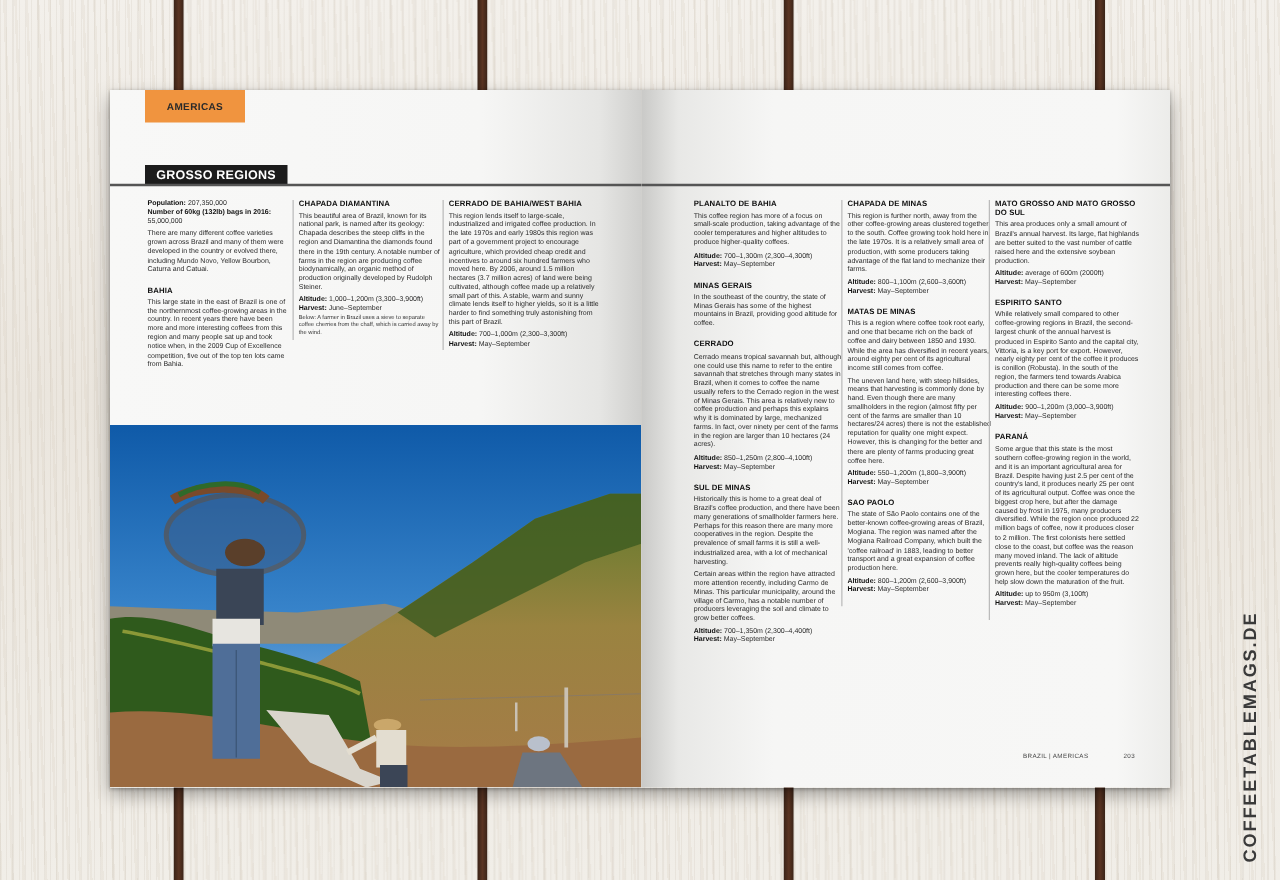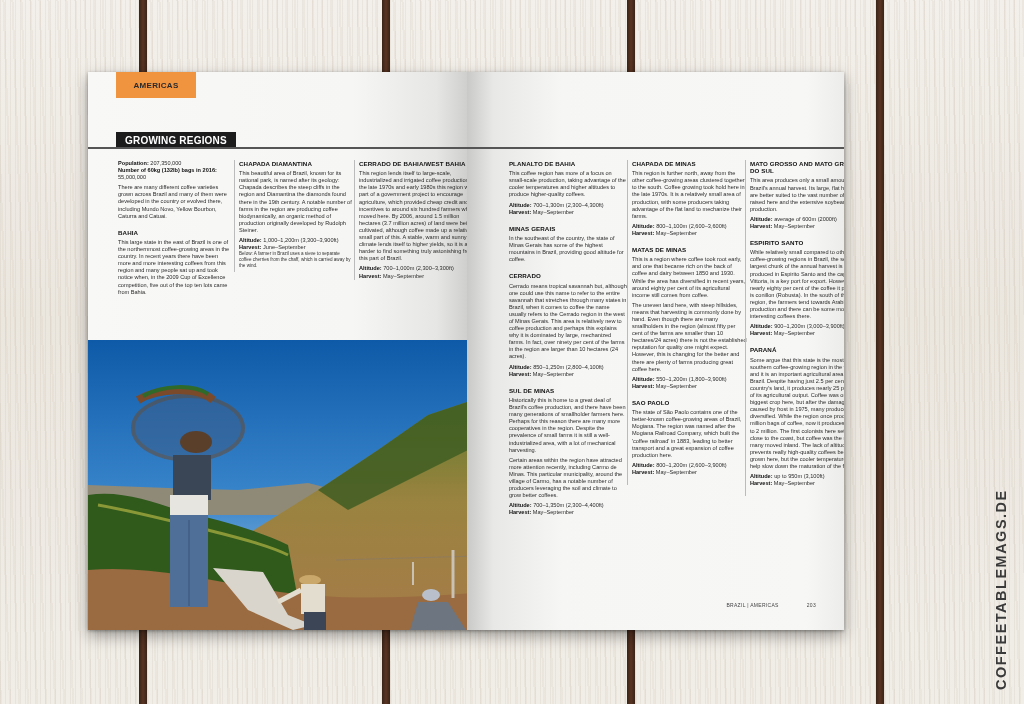--- a/index.html
+++ b/index.html
@@ -15,21 +15,21 @@
     height: 100%;
     background:
       repeating-linear-gradient(90deg, rgba(190,180,165,0.18) 0 1px, transparent 1px 5px),
       repeating-linear-gradient(88deg, rgba(215,205,190,0.25) 0 2px, transparent 2px 9px),
       linear-gradient(180deg, #f3f0eb 0%, #ebe6de 45%, #f1eee8 100%);
   }
   .gap { width: 8px; height: 100%; background: linear-gradient(90deg,#3a2418,#5a3422,#3a2418); }
 
   
   .mag {
-    position: absolute; left: 88px; top: 72px; width: 756px; height: 558px;
+    position: absolute; left: 88px; top: 72px; width: 848px; height: 558px;
     box-shadow: 0 6px 14px rgba(0,0,0,0.35), 0 1px 3px rgba(0,0,0,0.3);
     display: flex;
   }
   .page { position: relative; height: 100%; overflow: hidden; }
   .page.left {
     width: 425px;
     background: linear-gradient(90deg, #f8f8f7 0%, #f6f6f5 70%, #e6e6e4 92%, #cfcfcd 100%);
   }
   .page.right {
     width: 423px;
@@ -93,21 +93,21 @@
     <div class="gap"></div>
   <div class="plank" style="width:243px"></div>
     <div class="gap"></div>
   <div class="plank" style="width:141px"></div>
 </div>
 
 <div class="mag">
 
   <div class="page left">
     <div class="section-tab">AMERICAS</div>
-    <div class="heading-bar">GROWING REGIONS</div>
+    <div class="heading-bar">GROSSO REGIONS</div>
     <div class="rule"></div>
 
     <div class="col" style="left:30px; top:88px; width:113px;">
       <p class="stat" style="margin:0">
         <b>Population:</b>
         <span>207,350,000</span>
       </p>
       <p class="stat">
         <b>Number of 60kg (132lb) bags in 2016:</b>
         <span>55,000,000</span>

